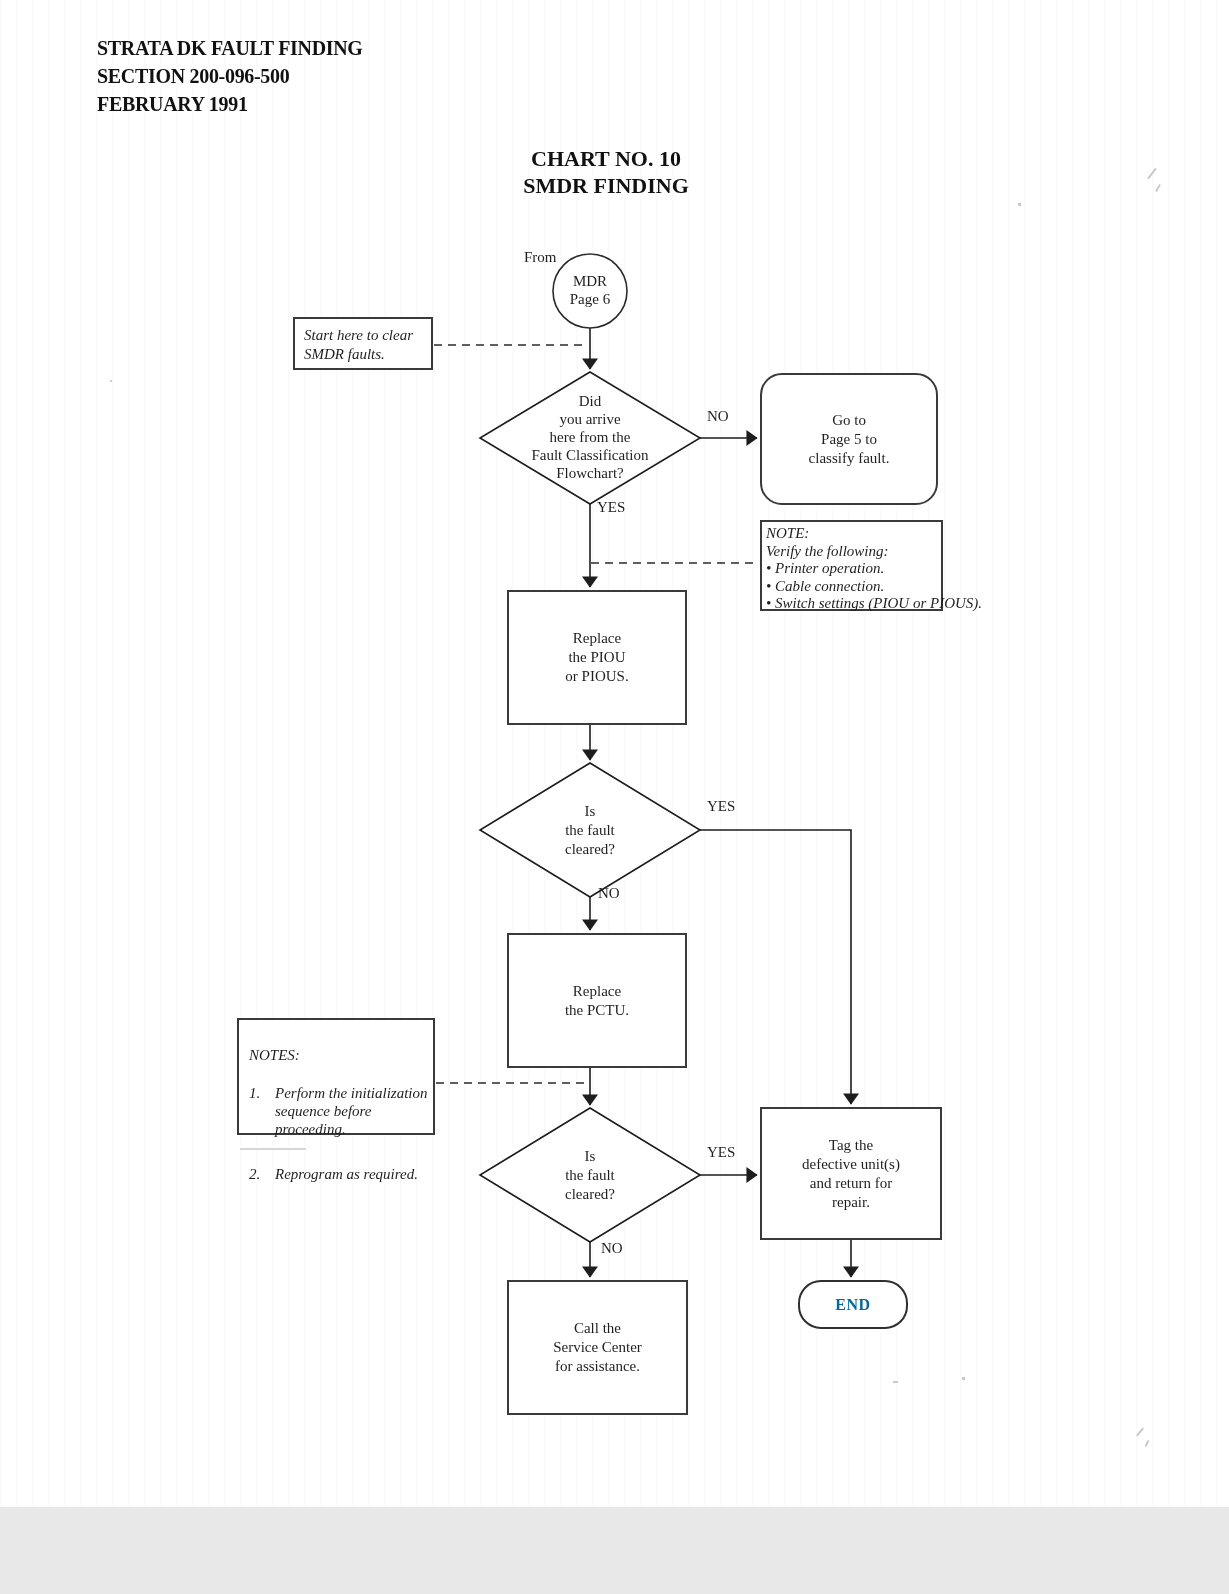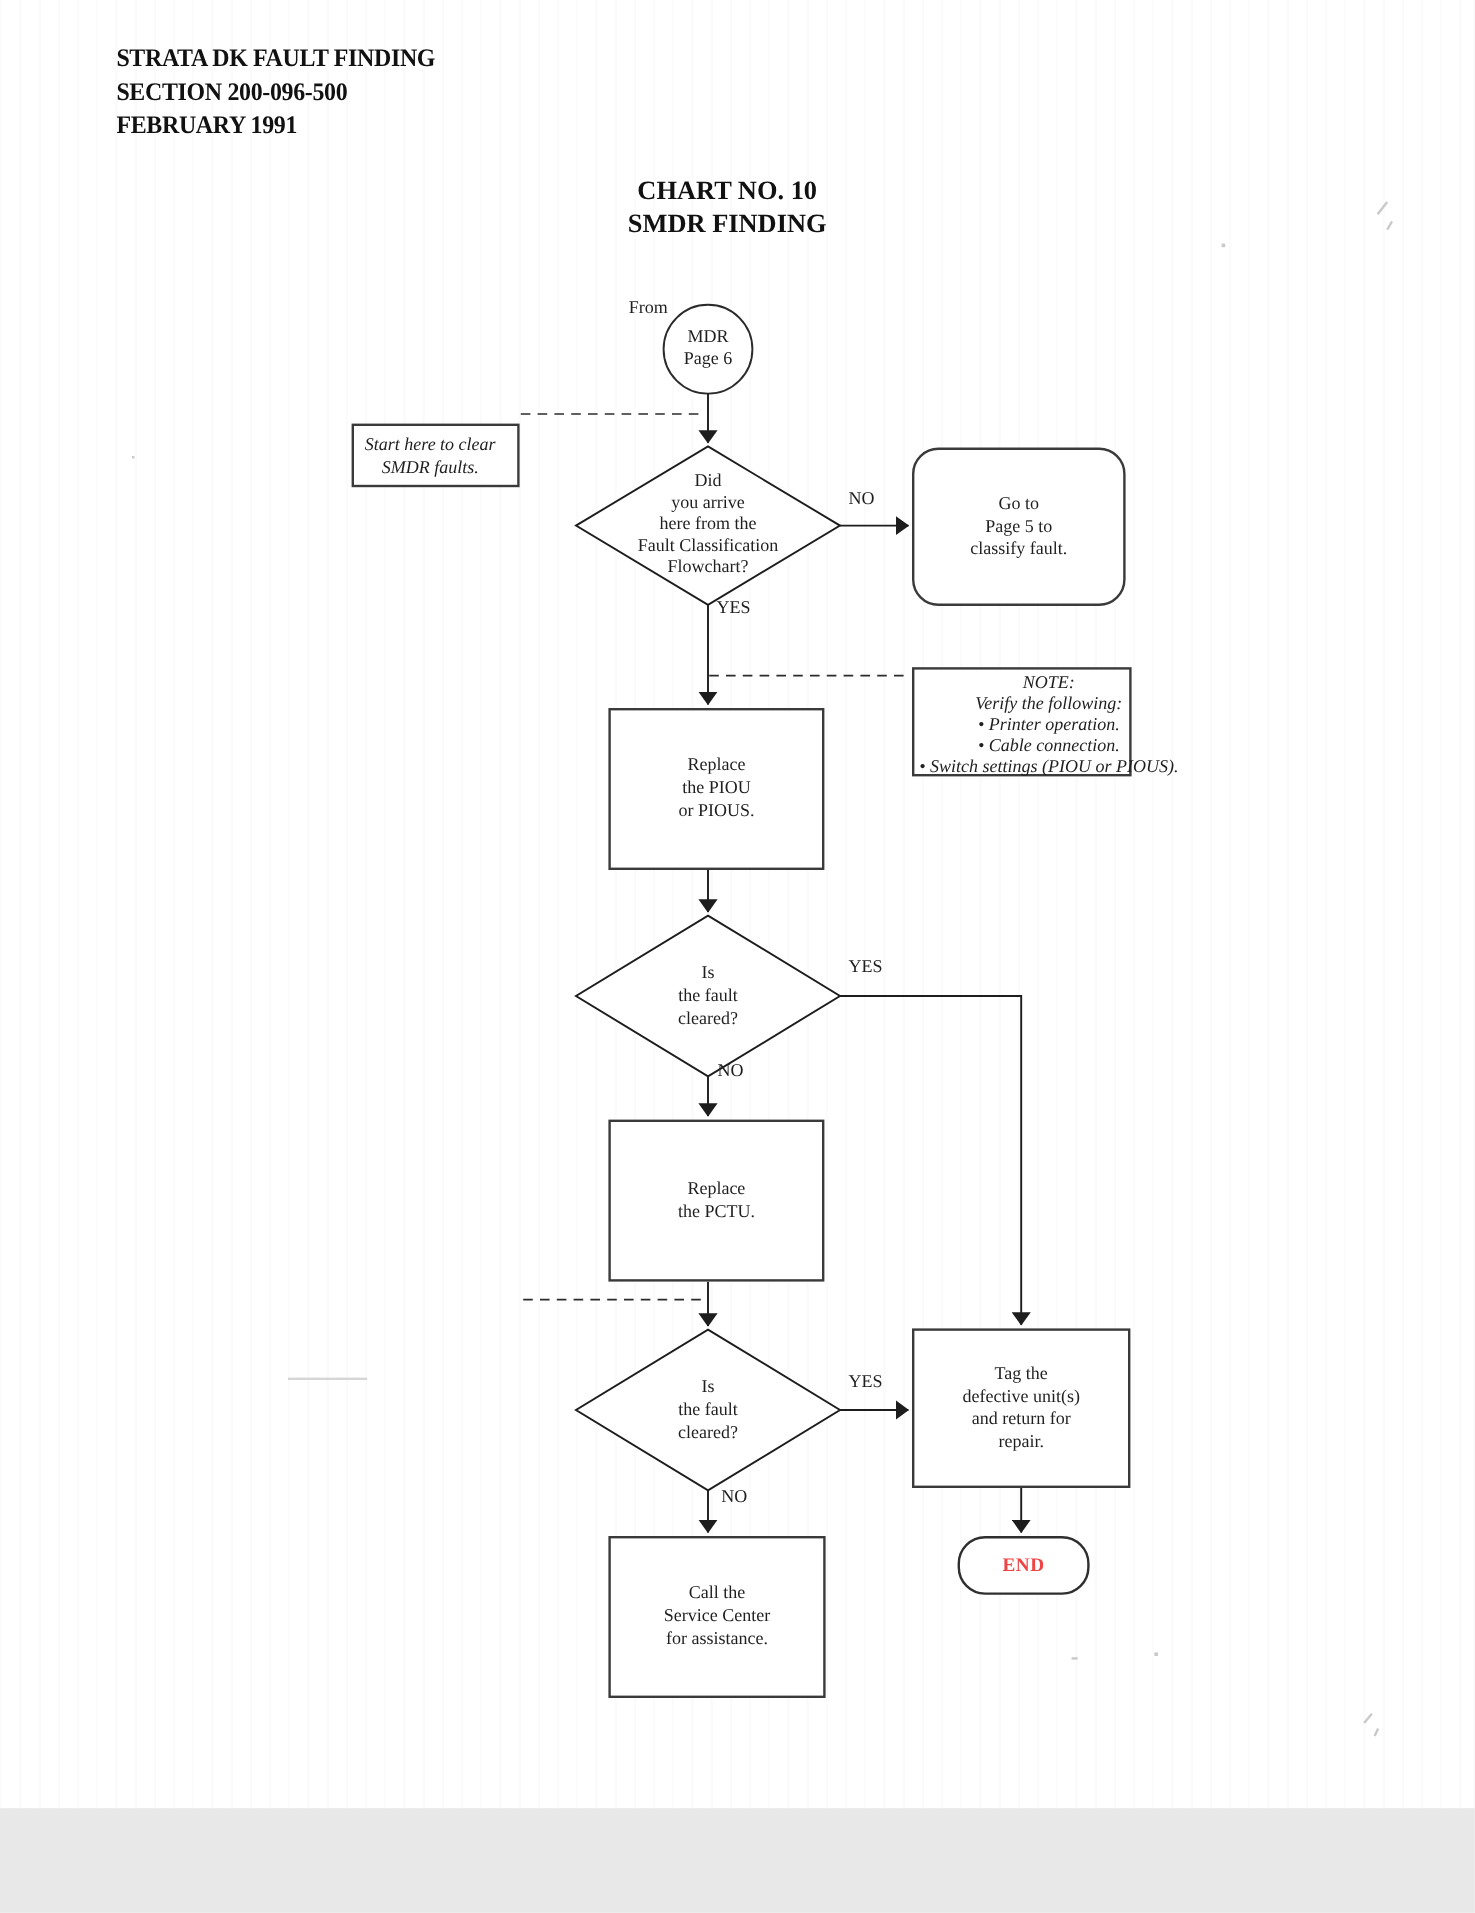--- a/index.html
+++ b/index.html
@@ -16,40 +16,40 @@
   .layer{position:absolute;left:0;top:0;z-index:1;}
   .txt{position:absolute;z-index:3;font-size:15px;line-height:19px;white-space:pre-line;color:#1f1f1f;}
   .ctr{text-align:center;}
   .ital{font-style:italic;}
   .box{
     position:absolute;z-index:2;
     border:2px solid #3a3a3a;background:#fff;
     display:flex;align-items:center;justify-content:center;
     font-size:15px;line-height:19px;text-align:center;white-space:pre-line;color:#1f1f1f;
   }
-  .box.left{align-items:flex-start;justify-content:flex-start;text-align:center;margin-top:36px;}
+  .box.left{align-items:flex-start;justify-content:flex-start;text-align:left;}
   .hdr{
     position:absolute;left:97px;top:34px;z-index:3;
     font-weight:bold;font-size:21px;line-height:28px;
     letter-spacing:-0.3px;transform:scaleX(0.95);transform-origin:left top;
     color:#111;
   }
   .title{
     position:absolute;left:456px;top:145px;width:300px;z-index:3;
     font-weight:bold;font-size:22px;line-height:27px;text-align:center;color:#111;
   }
   .pageno{
     position:absolute;left:537px;top:1520px;width:120px;z-index:3;
     font-weight:bold;font-size:20px;text-align:center;color:#111;
   }
   .capsule{
     position:absolute;z-index:2;left:798px;top:1280px;width:106px;height:45px;
     border:2px solid #2f2f2f;border-radius:23px;background:#fff;
     display:flex;align-items:center;justify-content:center;
-    font-weight:bold;font-size:16px;letter-spacing:0.5px;color:#ef4444;
+    font-weight:bold;font-size:16px;letter-spacing:0.5px;color:#0369a1;
   }
   .note-body{font-style:italic;white-space:pre;line-height:17.6px;padding:3px 0 0 4px;}
   .notes-row{display:flex;align-items:flex-start;}
   .notes-num{width:26px;flex:none;}
   .artifact{position:absolute;z-index:1;background:#c9c9c9;}
 </style>
 </head>
 <body>
 
 <div class="page">
@@ -149,20 +149,35 @@
 the fault
 cleared?</div>
   <div class="txt" style="left:707px;top:797px;">YES</div>
   <div class="txt" style="left:598px;top:884px;">NO</div>
 
   <div class="box" style="left:507px;top:933px;width:176px;height:131px;">
     <span>Replace
 the PCTU.</span>
   </div>
 
+  <div class="box left ital" style="left:237px;top:1018px;width:194px;height:113px;">
+    <div style="padding:8px 4px 0 10px;font-size:15px;line-height:18px;">
+      <div>NOTES:</div>
+      <div class="notes-row" style="margin-top:2px;">
+        <span class="notes-num">1.</span>
+        <span style="white-space:pre-line;">Perform the initialization
+sequence before
+proceeding.</span>
+      </div>
+      <div class="notes-row" style="margin-top:9px;">
+        <span class="notes-num">2.</span>
+        <span style="white-space:pre-line;">Reprogram as required.</span>
+      </div>
+    </div>
+  </div>
 
   <div class="txt ctr" style="left:510px;top:1147px;width:160px;">Is
 the fault
 cleared?</div>
   <div class="txt" style="left:707px;top:1143px;">YES</div>
   <div class="txt" style="left:601px;top:1239px;">NO</div>
 
   <div class="box" style="left:760px;top:1107px;width:178px;height:129px;">
     <span>Tag the
 defective unit(s)

